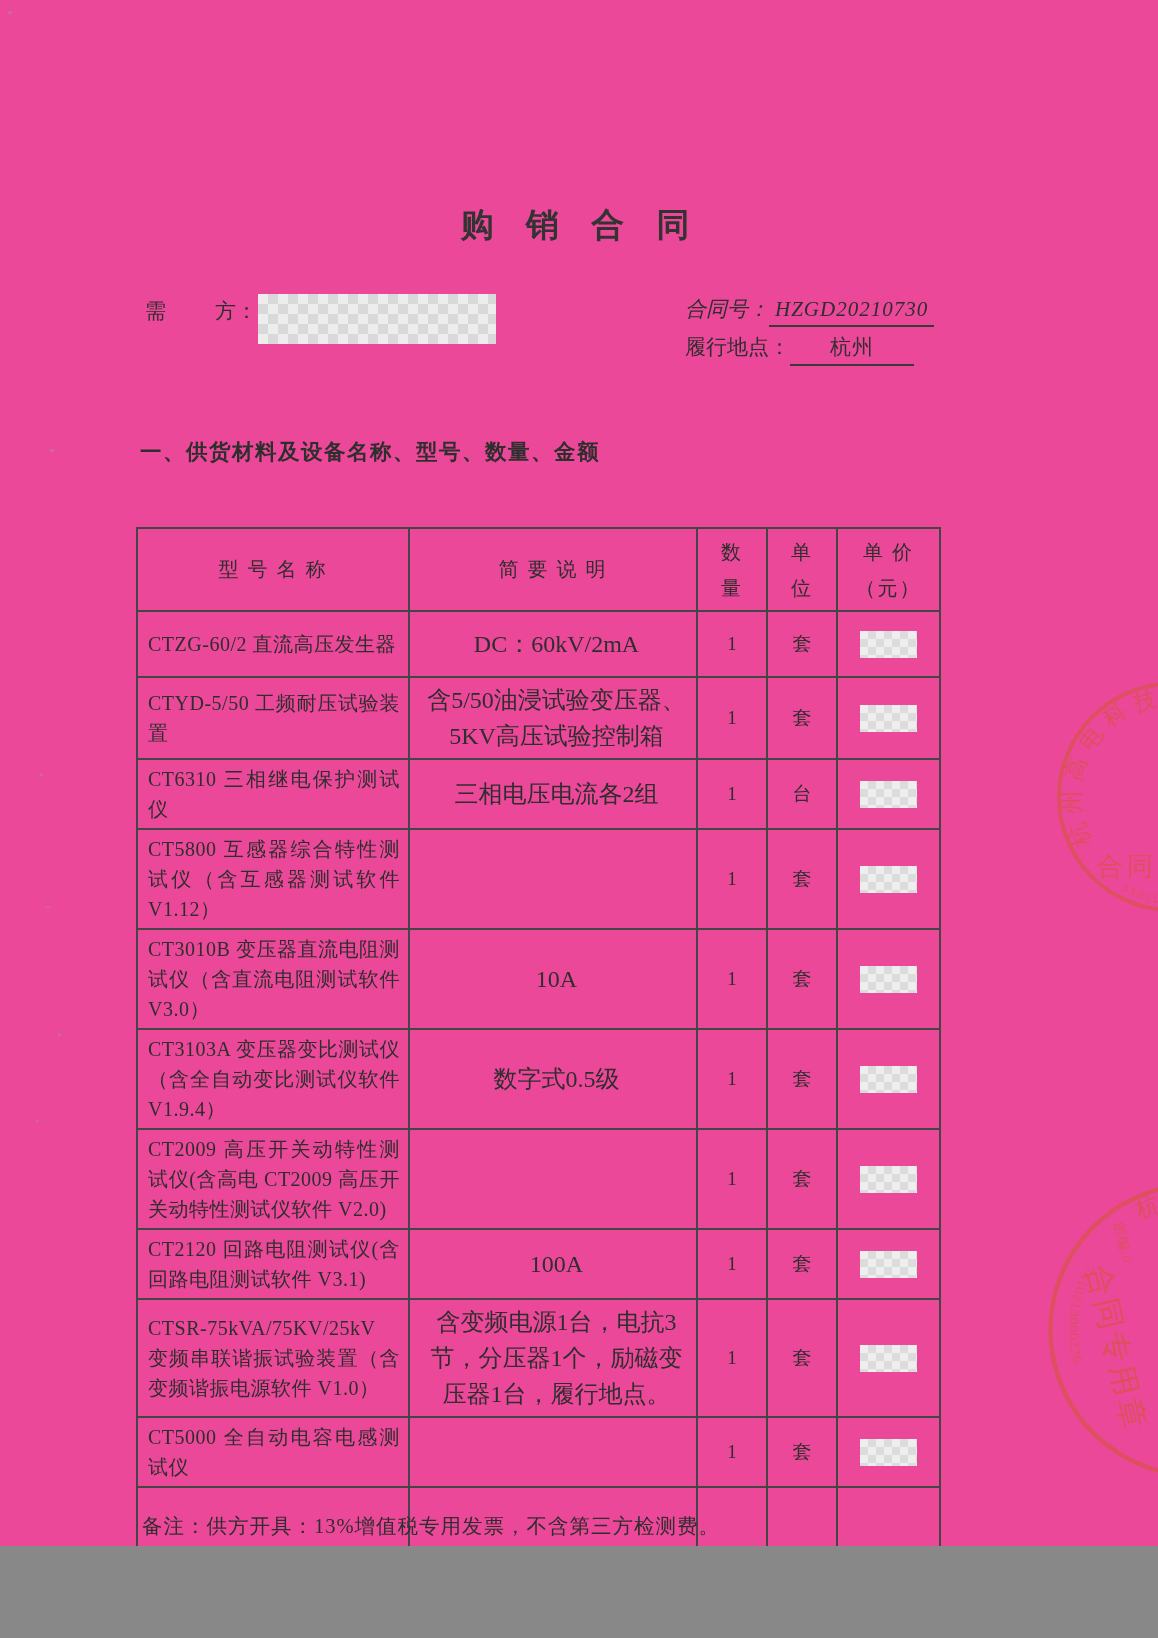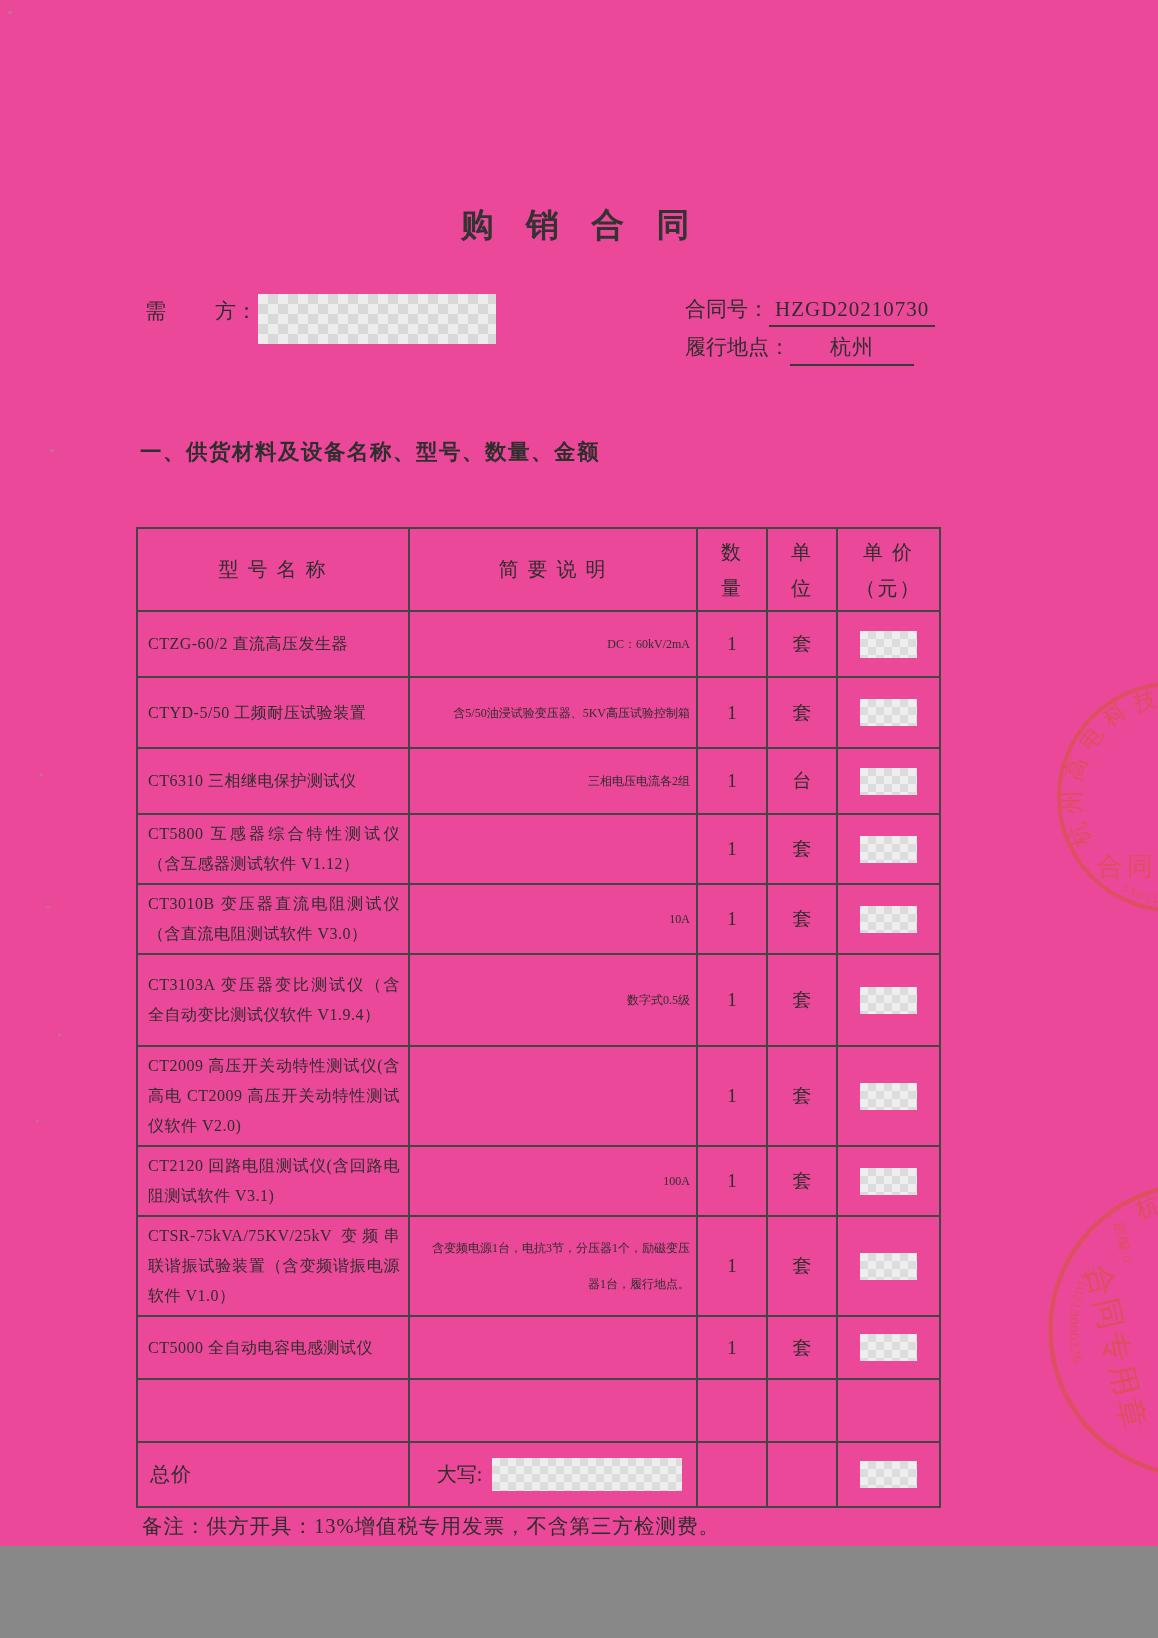--- a/index.html
+++ b/index.html
@@ -24,21 +24,21 @@
   
   .meta-row{position:absolute;font-size:21px;white-space:nowrap;}
   .m-buyer{left:145px;top:297px;font-family:Liberation Mono, monospace;}
   .m-supplier{left:145px;top:335px;}
   .gapchar{display:inline-block;width:70px;}
   .supplier-underline{
     display:inline-block;min-width:292px;
     border-bottom:2px solid #3a3a3a;
     padding:0 4px 3px 2px;letter-spacing:2px;
   }
-  .m-right1{left:685px;top:295px;}
+  .m-right1{left:685px;top:295px;font-style:italic;}
   .m-right2{left:685px;top:333px;}
   .value-underline{
     display:inline-block;min-width:142px;
     border-bottom:2px solid #3a3a3a;
     padding:0 6px 3px 6px;letter-spacing:1px;
   }
   .value-underline.center{text-align:center;min-width:112px;}
   
   .intro{position:absolute;left:180px;top:398px;width:820px;font-size:20px;letter-spacing:0.4px;}
   .sec-heading{position:absolute;left:140px;top:437px;font-size:21.5px;font-weight:600;letter-spacing:1.5px;}
@@ -48,22 +48,22 @@
     border-collapse:collapse;table-layout:fixed;width:803px;padding-left:48px;
   }
   table.contract td,table.contract th{
     border:2px solid #454545;
     vertical-align:middle;
     font-weight:normal;
     overflow:hidden;
   }
   th.h-cell{font-size:20px;letter-spacing:2px;text-align:center;}
   .h-stack{line-height:36px;font-size:20px;}
-  .c-name{font-size:16px;line-height:30px;text-align:justify;text-align-last:left;padding:4px 8px 4px 10px;letter-spacing:0.5px;}
-  .c-desc{font-size:12px;line-height:36px;padding:4px 6px 4px 13px;text-align:right;}
+  .c-name{font-size:20px;line-height:30px;text-align:justify;text-align-last:left;padding:4px 8px 4px 10px;letter-spacing:0.5px;}
+  .c-desc{font-size:24px;line-height:36px;padding:4px 6px 4px 13px;text-align:center;}
   .c-qty,.c-unit{font-size:19px;text-align:center;}
   .c-price{text-align:center;}
   .c-total-label{font-size:20px;text-align:left;padding-left:12px;letter-spacing:1px;}
   .c-daxie{font-size:20px;text-align:center;padding-left:14px;}
   
   .px{
     background:repeating-conic-gradient(#dcdcdc 0% 25%, #eeeeee 25% 50%) 0 0 / 16px 16px,#e9e9e9;
   }
   .px-price{width:57px;height:27px;margin:0 auto;}
   .px-buyer{position:absolute;left:258px;top:294px;width:238px;height:50px;

